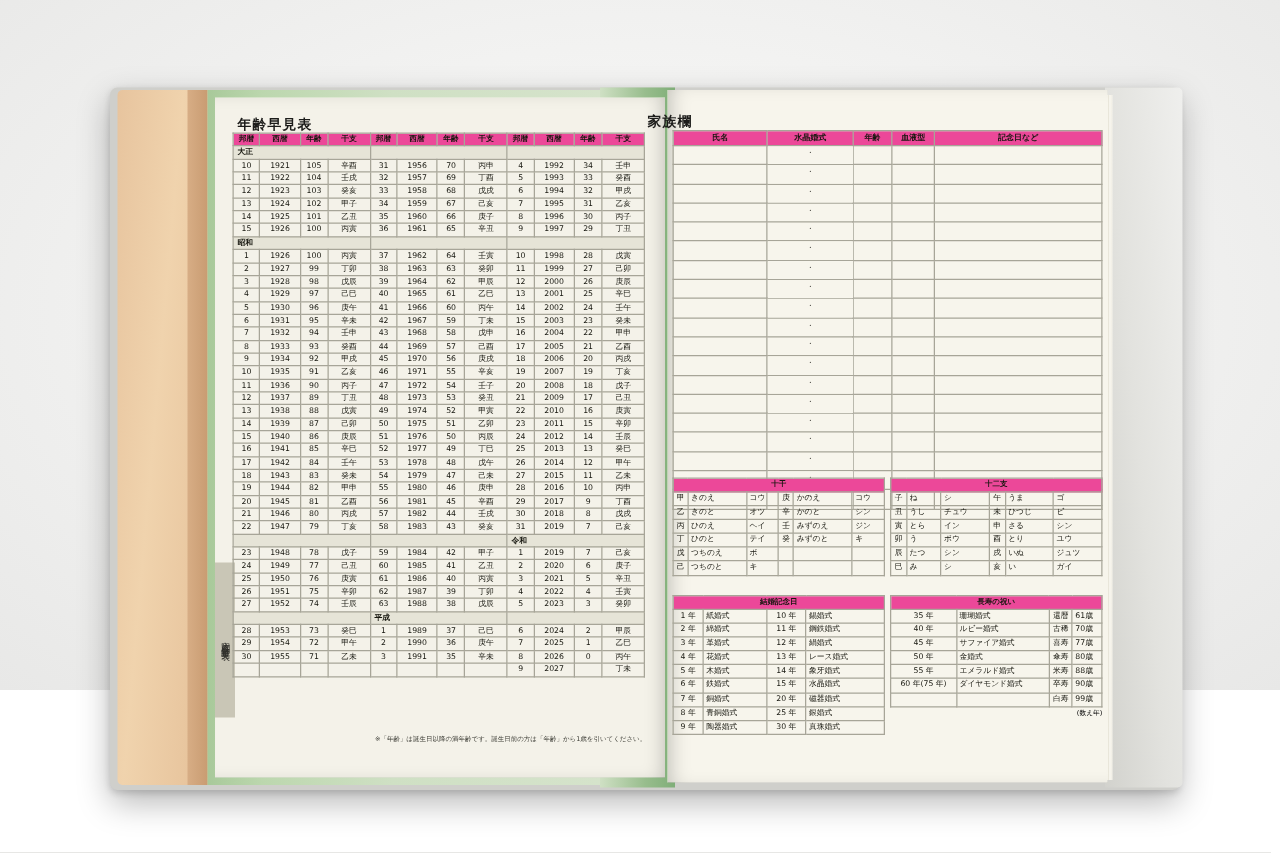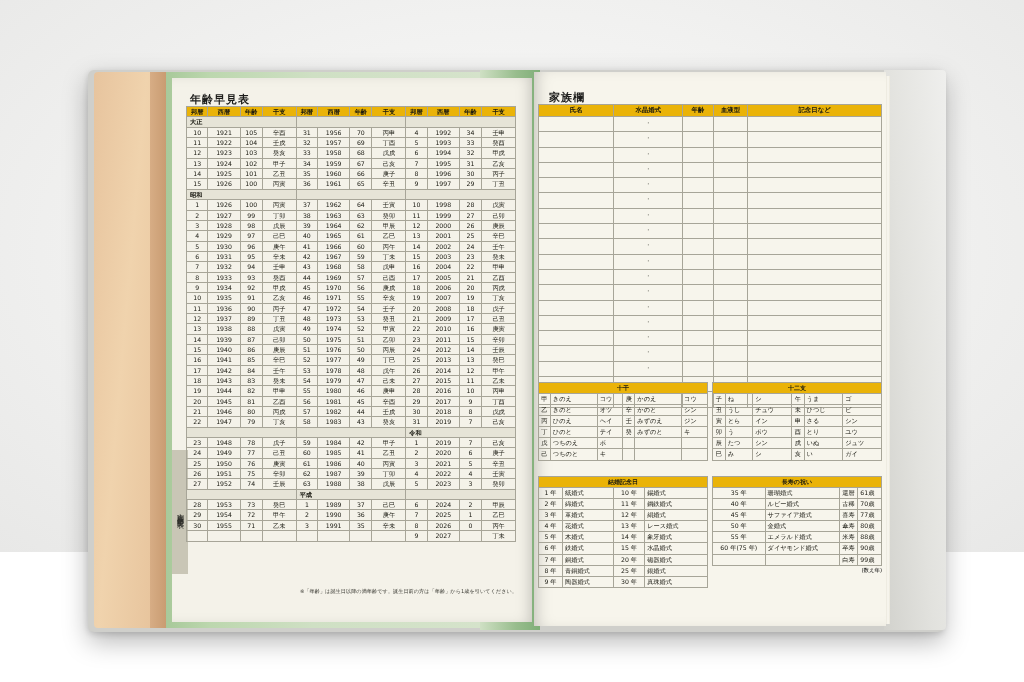--- a/index.html
+++ b/index.html
@@ -44,27 +44,27 @@
     background:#f7f5ec;box-shadow:inset 10px 0 18px -10px rgba(0,0,0,.28);}
 
   
   .thumb-tab{position:absolute;left:172px;top:450px;width:16px;height:120px;
     background:#c9c6b6;color:#2e2e2a;font-size:7px;line-height:8px;
     writing-mode:vertical-rl;text-orientation:upright;letter-spacing:1px;
     display:flex;align-items:center;justify-content:center;padding:2px 0;}
 
   h1.page-title{position:absolute;margin:0;font-size:11px;font-weight:bold;color:#1c1c1a;letter-spacing:1px;}
   .t-left{left:190px;top:92px;}
-  .t-right{left:549px;top:90px;}
+  .t-right{left:518px;top:90px;}
 
   
   table{border-collapse:collapse;font-size:6.2px;color:#17170f;}
   table td,table th{border:.5px solid #a7a598;padding:0;text-align:center;
     height:9.4px;line-height:9.4px;white-space:nowrap;}
-  thead th{background:#eab308;font-weight:bold;font-size:6.2px;}
+  thead th{background:#ec4899;font-weight:bold;font-size:6.2px;}
   .era-row td{background:#e6e4d7;font-weight:bold;text-align:left;padding-left:3px;}
 
   
   #age-wrap{position:absolute;left:186px;top:106px;width:330px;}
   #age-wrap table{width:100%;}
   #age-wrap td{height:9.35px;line-height:9.35px;}
   .c-w{width:5.2%;}
   .c-y{width:7.8%;}
   .c-a{width:5.4%;}
   .c-e{width:8.2%;}

